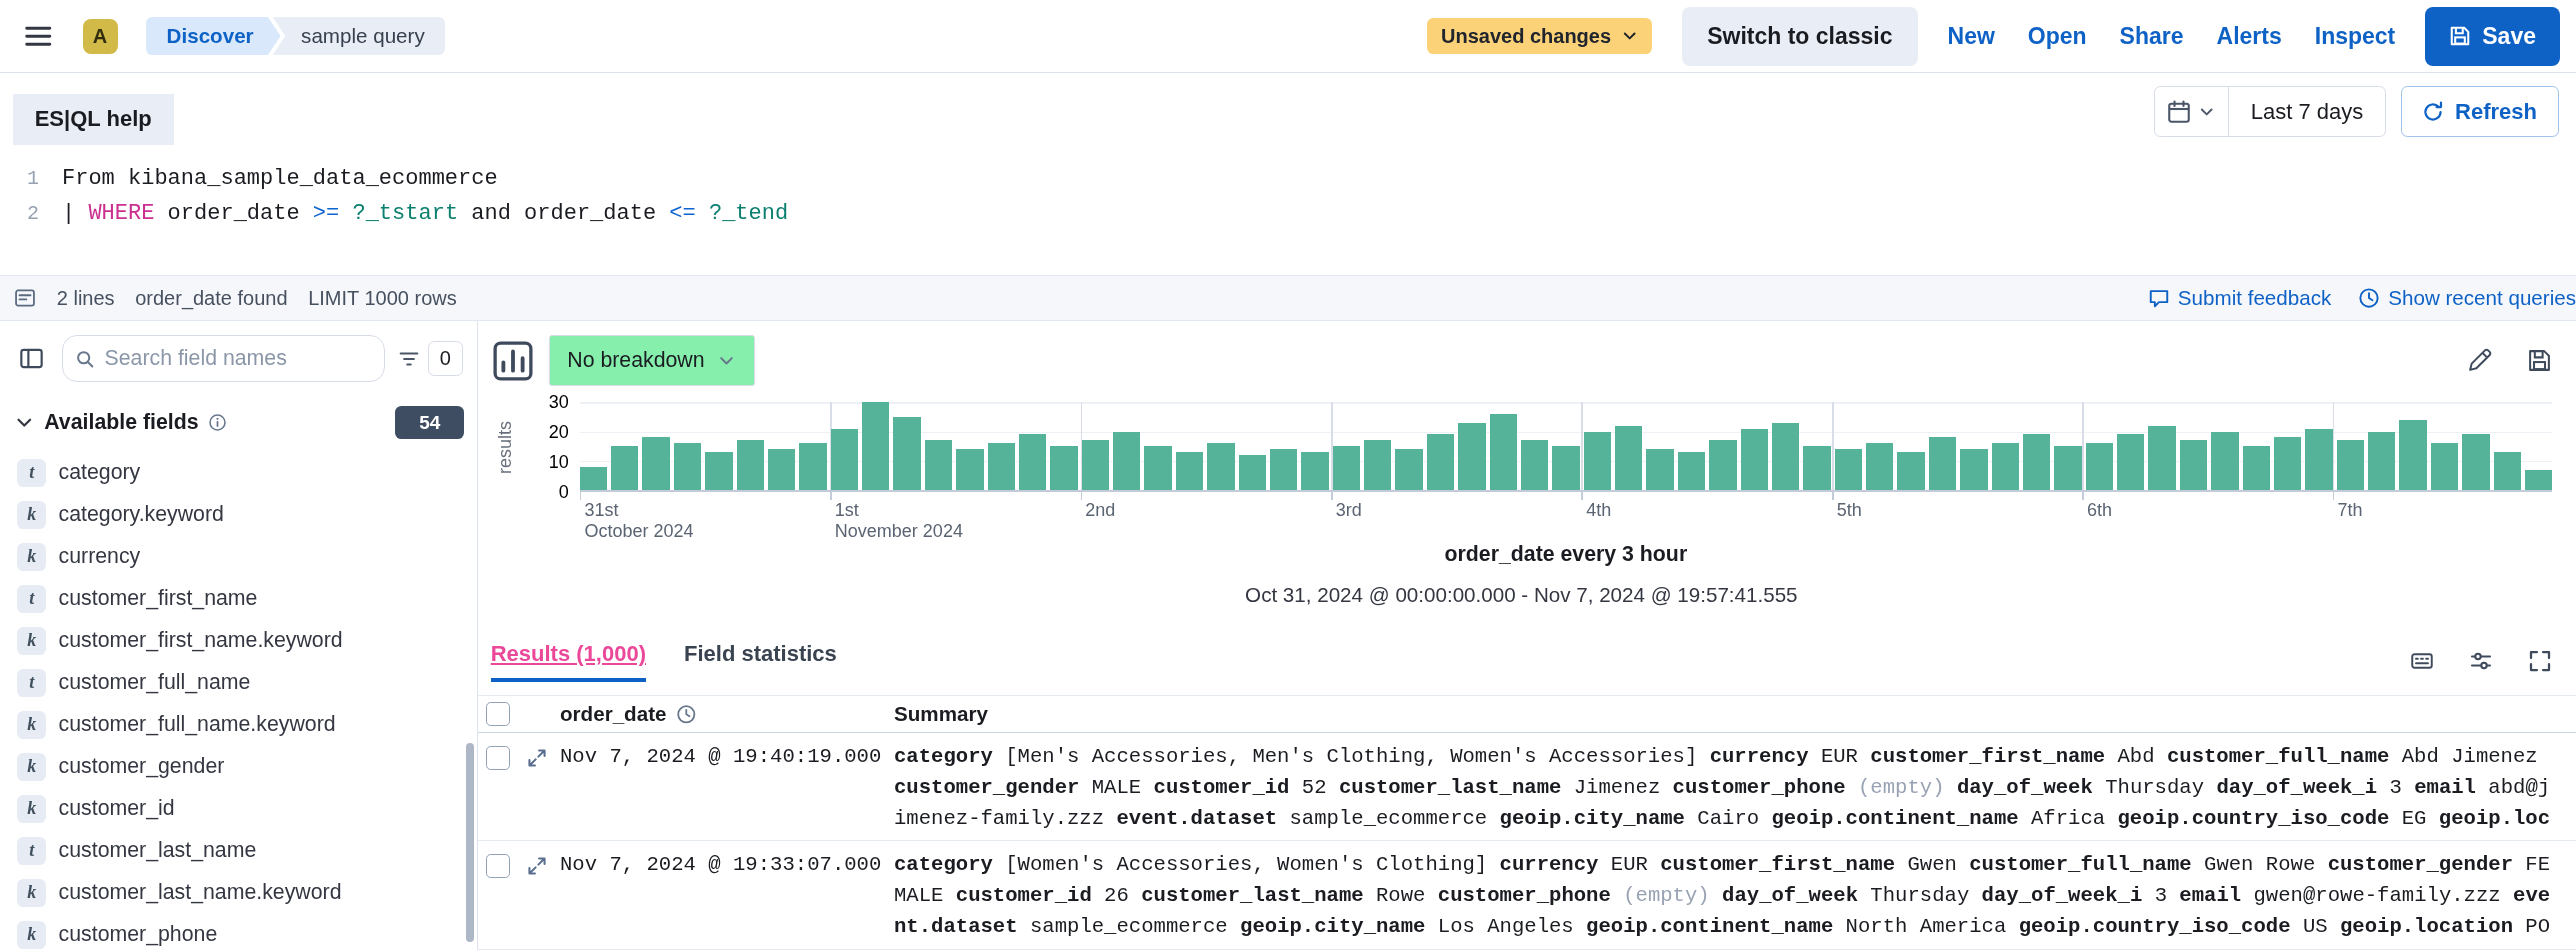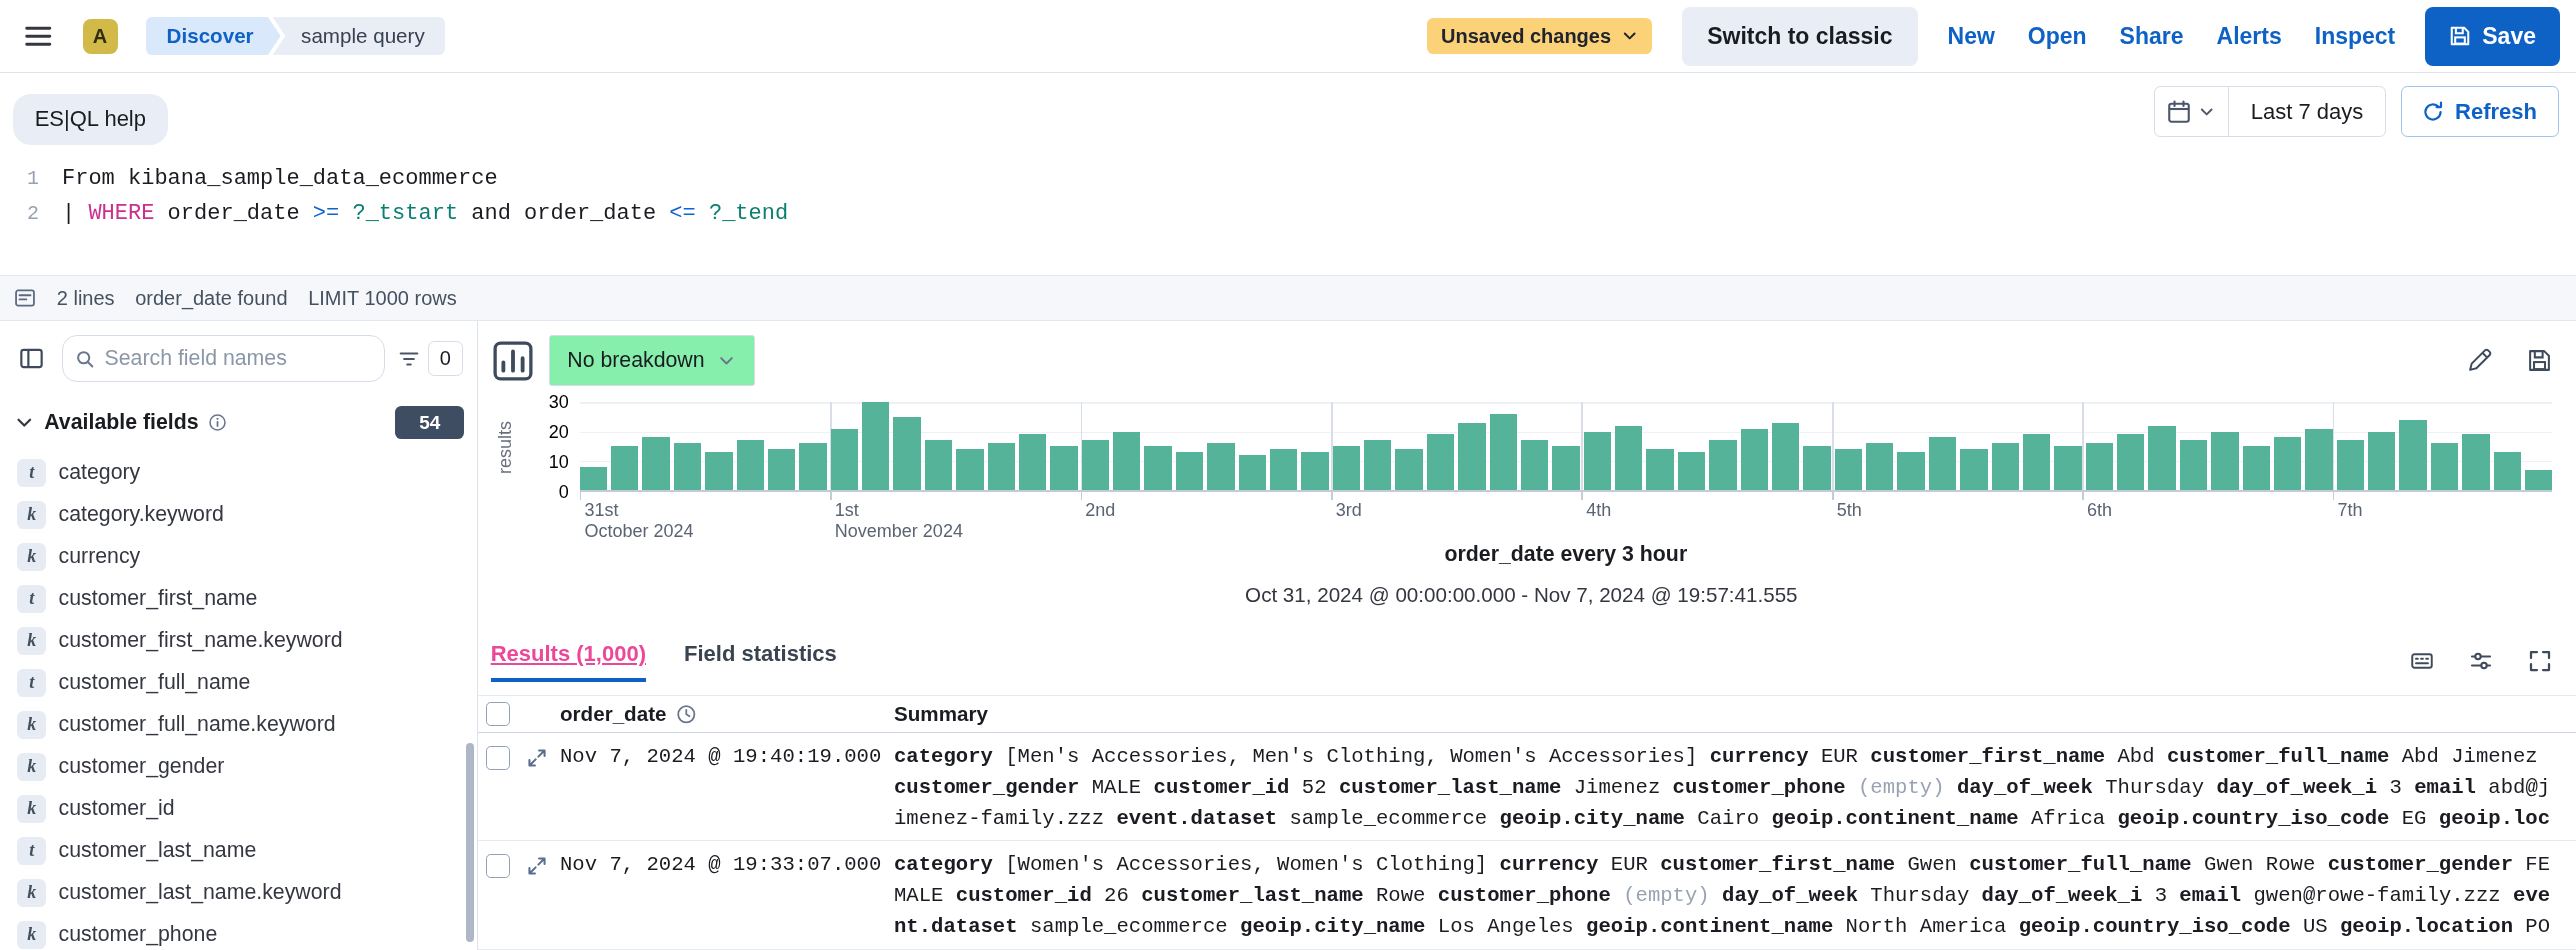--- a/index.html
+++ b/index.html
@@ -16,21 +16,21 @@
   .crumb-current { background:#e9edf5; color:#38414f; font-size:20.6px; height:38px; display:flex; align-items:center; padding:0 20.6px 0 28.5px; clip-path:polygon(0 0,100% 0,100% 100%,0 100%,12.7px 50%); border-radius:0 6.3px 6.3px 0; margin-left:-8px; }
   .topbar-right { margin-left:auto; display:flex; align-items:center; gap:30px; }
   .unsaved-badge { background:#fcd279; color:#20242c; font-size:20px; font-weight:600; height:36px; border-radius:6.3px; display:flex; align-items:center; gap:9.5px; padding:0 14.2px; cursor:pointer; }
   .btn-secondary { background:#e9edf5; color:#1a1c21; font-weight:600; font-size:23px; height:59px; padding:0 25px; border-radius:8px; border:none; cursor:pointer; font-family:inherit; }
   .nav-links { display:flex; align-items:center; gap:33px; }
   .nav-link { color:#0e62c6; font-weight:600; font-size:23px; cursor:pointer; text-decoration:none; }
   .btn-primary { background:#0e62c6; color:#fff; font-weight:600; font-size:23px; height:59px; padding:0 24px; border-radius:8px; border:none; display:flex; align-items:center; gap:11px; cursor:pointer; font-family:inherit; }
 
   
   .querybar { height:77px; flex:0 0 77px; display:flex; align-items:center; padding:0 17.4px 0 12.7px; background:#fff; }
-  .btn-esql { background:#e9edf5; color:#1a1c21; font-weight:400; font-size:22px; height:51px; padding:0 22px; border-radius:18px; border:none; cursor:pointer; font-family:inherit;margin-top:15px; }
+  .btn-esql { background:#e9edf5; color:#1a1c21; font-weight:700; font-size:22px; height:51px; padding:0 22px; border-radius:0; border:none; cursor:pointer; font-family:inherit;margin-top:15px; }
   .querybar-right { margin-left:auto; display:flex; align-items:center; gap:14.2px; }
   .datepicker { height:51px; border:1.6px solid #d6dce8; border-radius:6.3px; display:flex; align-items:center; background:#fff; }
   .dp-toggle { display:flex; align-items:center; gap:6.3px; padding:0 12.7px; height:100%; border-right:1.6px solid #d6dce8; color:#4a5568; cursor:pointer; }
   .dp-range { padding:0 22px; font-size:22px; color:#1a1c21; cursor:pointer; white-space:nowrap; }
   .btn-refresh { height:51px; border:1.6px solid #9fc2ee; border-radius:6.3px; background:#fff; color:#0e62c6; font-weight:600; font-size:22px; display:flex; align-items:center; gap:11px; padding:0 20.6px; cursor:pointer; font-family:inherit; }
 
   
   .editor { padding:11px 0 44px; background:#fff; flex:0 0 125px; }
   .ed-line { display:flex; font-family:"Liberation Mono","DejaVu Sans Mono",monospace; font-size:22px; line-height:35px; white-space:pre; }
   .ed-gutter { width:62px; padding-left:27px; color:#98a2b3; font-size:20px; flex:0 0 62px; }
@@ -196,20 +196,35 @@
   <div class="ed-footer">
     <span class="ed-footer-icon">
       <svg viewBox="0 0 16 16" width="22" height="22">
           <rect x="1.5" y="2.5" width="13" height="11" rx="1.5" fill="none" stroke="currentColor" stroke-width="1.3"></rect>
           <path d="M4 6h8M4 9h5" stroke="currentColor" stroke-width="1.3" stroke-linecap="round"></path>
         </svg>
     </span>
     <span>2 lines</span>
     <span>order_date found</span>
     <span>LIMIT 1000 rows</span>
+    <div class="ed-footer-right">
+      <span class="link-sm">
+        <svg viewBox="0 0 16 16" width="22" height="22">
+            <path d="M2 3h12v8H8l-3 3v-3H2z" fill="none" stroke="currentColor" stroke-width="1.4" stroke-linejoin="round"></path>
+          </svg>
+        <span>Submit feedback</span>
+      </span>
+      <span class="link-sm">
+        <svg viewBox="0 0 16 16" width="22" height="22">
+            <circle cx="8" cy="8" r="6.3" fill="none" stroke="currentColor" stroke-width="1.4"></circle>
+            <path d="M8 4.5V8l2.5 1.6" fill="none" stroke="currentColor" stroke-width="1.4" stroke-linecap="round"></path>
+          </svg>
+        <span>Show recent queries</span>
+      </span>
+    </div>
   </div>
 
   <div class="workspace">
 
     <aside class="sidebar">
       <div class="sb-top">
         <span class="collapse-btn">
           <svg viewBox="0 0 16 16" width="25" height="25">
               <rect x="1.5" y="2.5" width="13" height="11" rx="1.5" fill="none" stroke="currentColor" stroke-width="1.4"></rect>
               <path d="M6 2.5v11" stroke="currentColor" stroke-width="1.4"></path>

